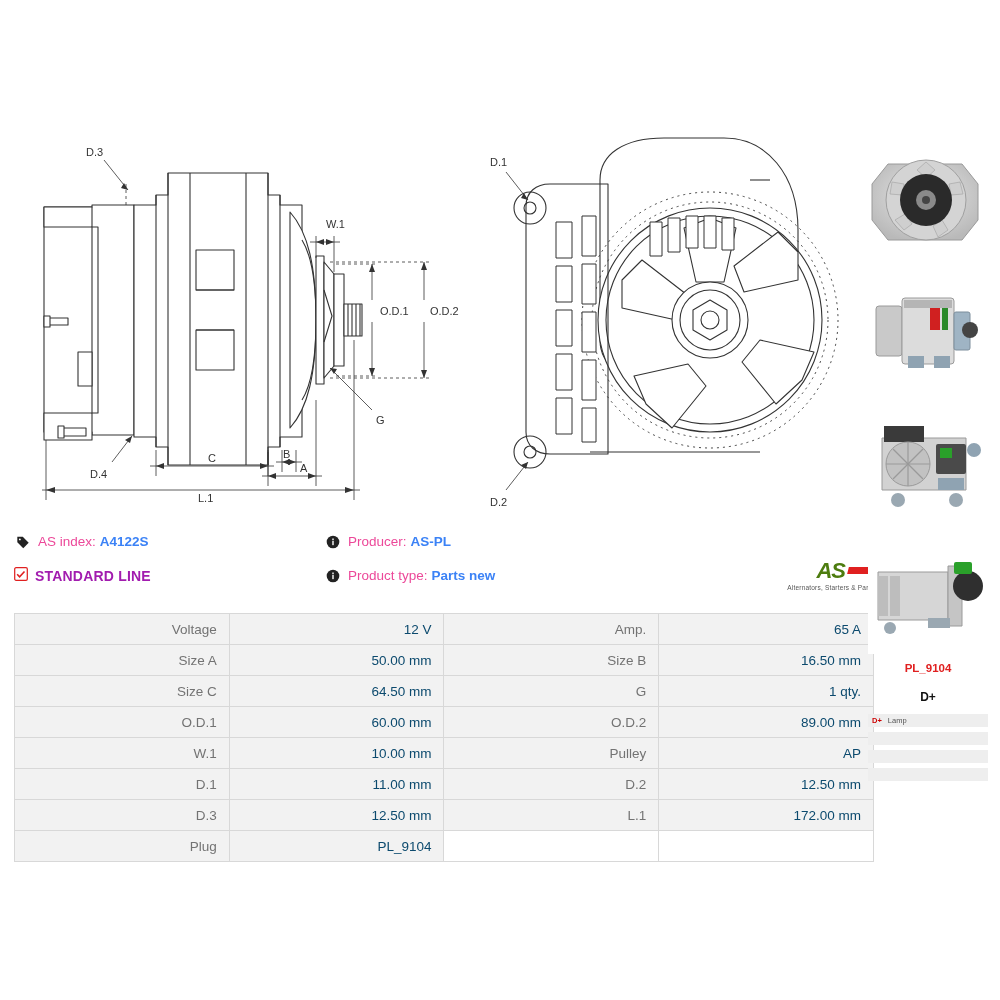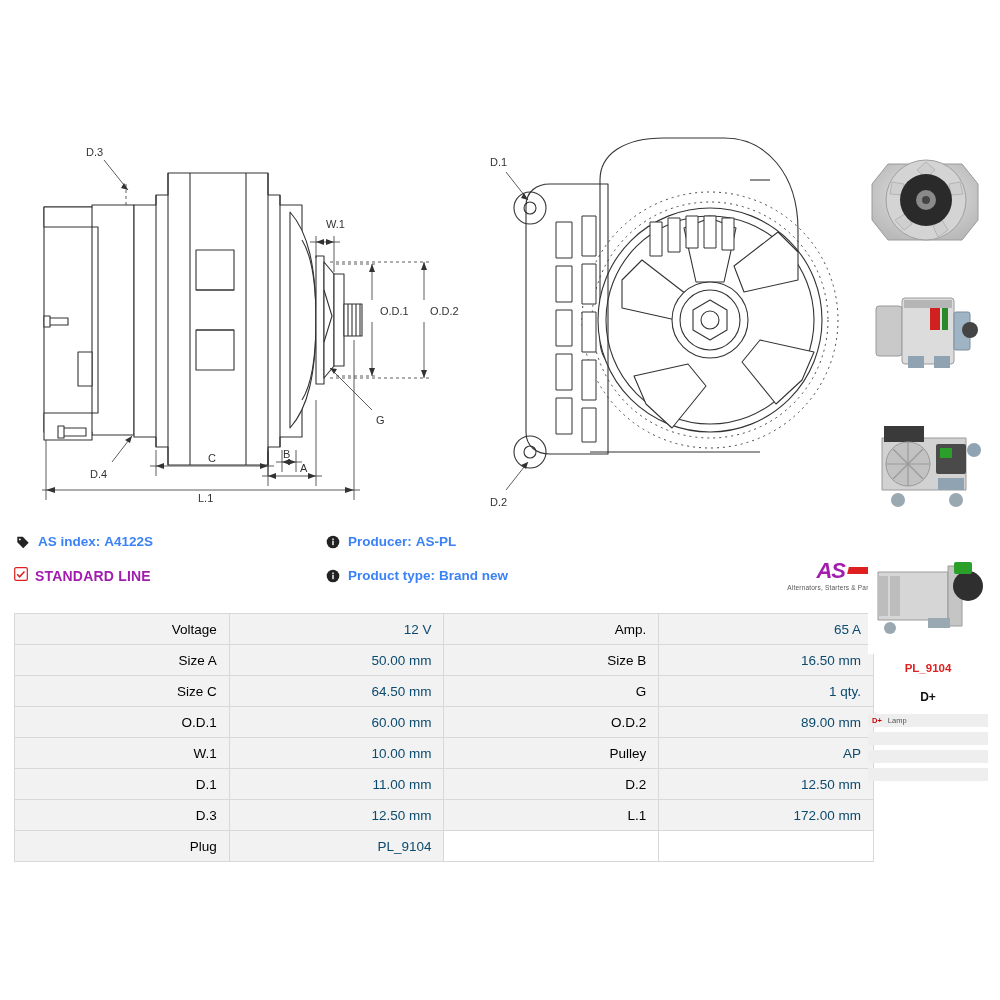--- a/index.html
+++ b/index.html
@@ -23,40 +23,40 @@
     top: 534px; left: 14px; width: 860px;
     font-size: 13.5px;
   }
   .info-row { display: flex; align-items: center; margin-bottom: 11px; }
   .info-col { display: flex; align-items: center; }
   .col-1 { width: 310px; }
   .col-2 { width: 390px; }
   .col-3 { flex: 1; display: flex; align-items: center; }
   .ic { display: inline-flex; width: 17px; margin-right: 7px; justify-content: center; }
   .ic svg { display: block; }
-  .lbl { color: #3b82f6; font-weight: bold; }
+  .lbl { color: #ec4899; }
   .val { font-weight: bold; color: #3b82f6; margin-left: 4px; }
   .std-line { color: #a21caf; font-weight: bold; font-size: 14px; letter-spacing: .2px; }
   .std-ic { color: #e02020; margin-right: 7px; font-size: 14px; }
 
   
   .spec {
     position: absolute;
     top: 613px; left: 14px;
     width: 860px;
     border-collapse: collapse;
     font-size: 13.5px;
   }
   .spec td {
     border: 1px solid #d8d8d8;
     height: 31px;
     padding: 0 12px;
     background: #f2f2f2;
   }
-  .spec td.k { text-align: right; color: #000000; width: 215px; }
+  .spec td.k { text-align: right; color: #737373; width: 215px; }
   .spec td.v { text-align: right; color: #0c4a6e; width: 215px; }
   .spec tr td:nth-child(3) { width: 215px; padding-left: 32px; }
   .spec tr td:nth-child(4) { width: 215px; }
   .spec td.empty { background: #fff; border: 1px solid #d8d8d8; }
 
   
   .photos {
     position: absolute;
     top: 140px; right: 12px;
     width: 120px;
@@ -92,21 +92,21 @@
     padding-left: 4px;
     font-size: 7.5px;
     color: #555;
   }
   .lamp-row .dp { color: #c00; font-weight: bold; margin-right: 6px; }
 
   
   .aslogo { text-align: right; line-height: 1; }
   .aslogo .mark {
     display: inline-block;
-    color: #a21caf;
+    color: #4d7c0f;
     font-weight: bold;
     font-size: 22px;
     font-style: italic;
     letter-spacing: -1px;
   }
   .aslogo .bar {
     display: inline-block;
     width: 26px; height: 7px;
     background: #e02020;
     margin-left: 3px;
@@ -349,21 +349,21 @@
       </div>
       <div class="info-col col-2">
         <span class="ic">
           <svg width="14" height="14" viewBox="0 0 16 16">
               <circle cx="8" cy="8" r="7.2" fill="#222"></circle>
               <rect x="7.2" y="6.6" width="1.6" height="5" fill="#fff"></rect>
               <rect x="7.2" y="4" width="1.6" height="1.8" fill="#fff"></rect>
             </svg>
         </span>
         <span class="lbl">Product type:</span>
-        <span class="val">Brand new</span>
+        <span class="val">Parts new</span>
       </div>
       <div class="info-col col-3" style="justify-content:flex-end">
         <div class="aslogo">
           <div>
             <span class="mark">AS</span><span class="bar"></span>
           </div>
           <div class="sub">Alternators, Starters &amp; Parts</div>
         </div>
       </div>
     </div>

